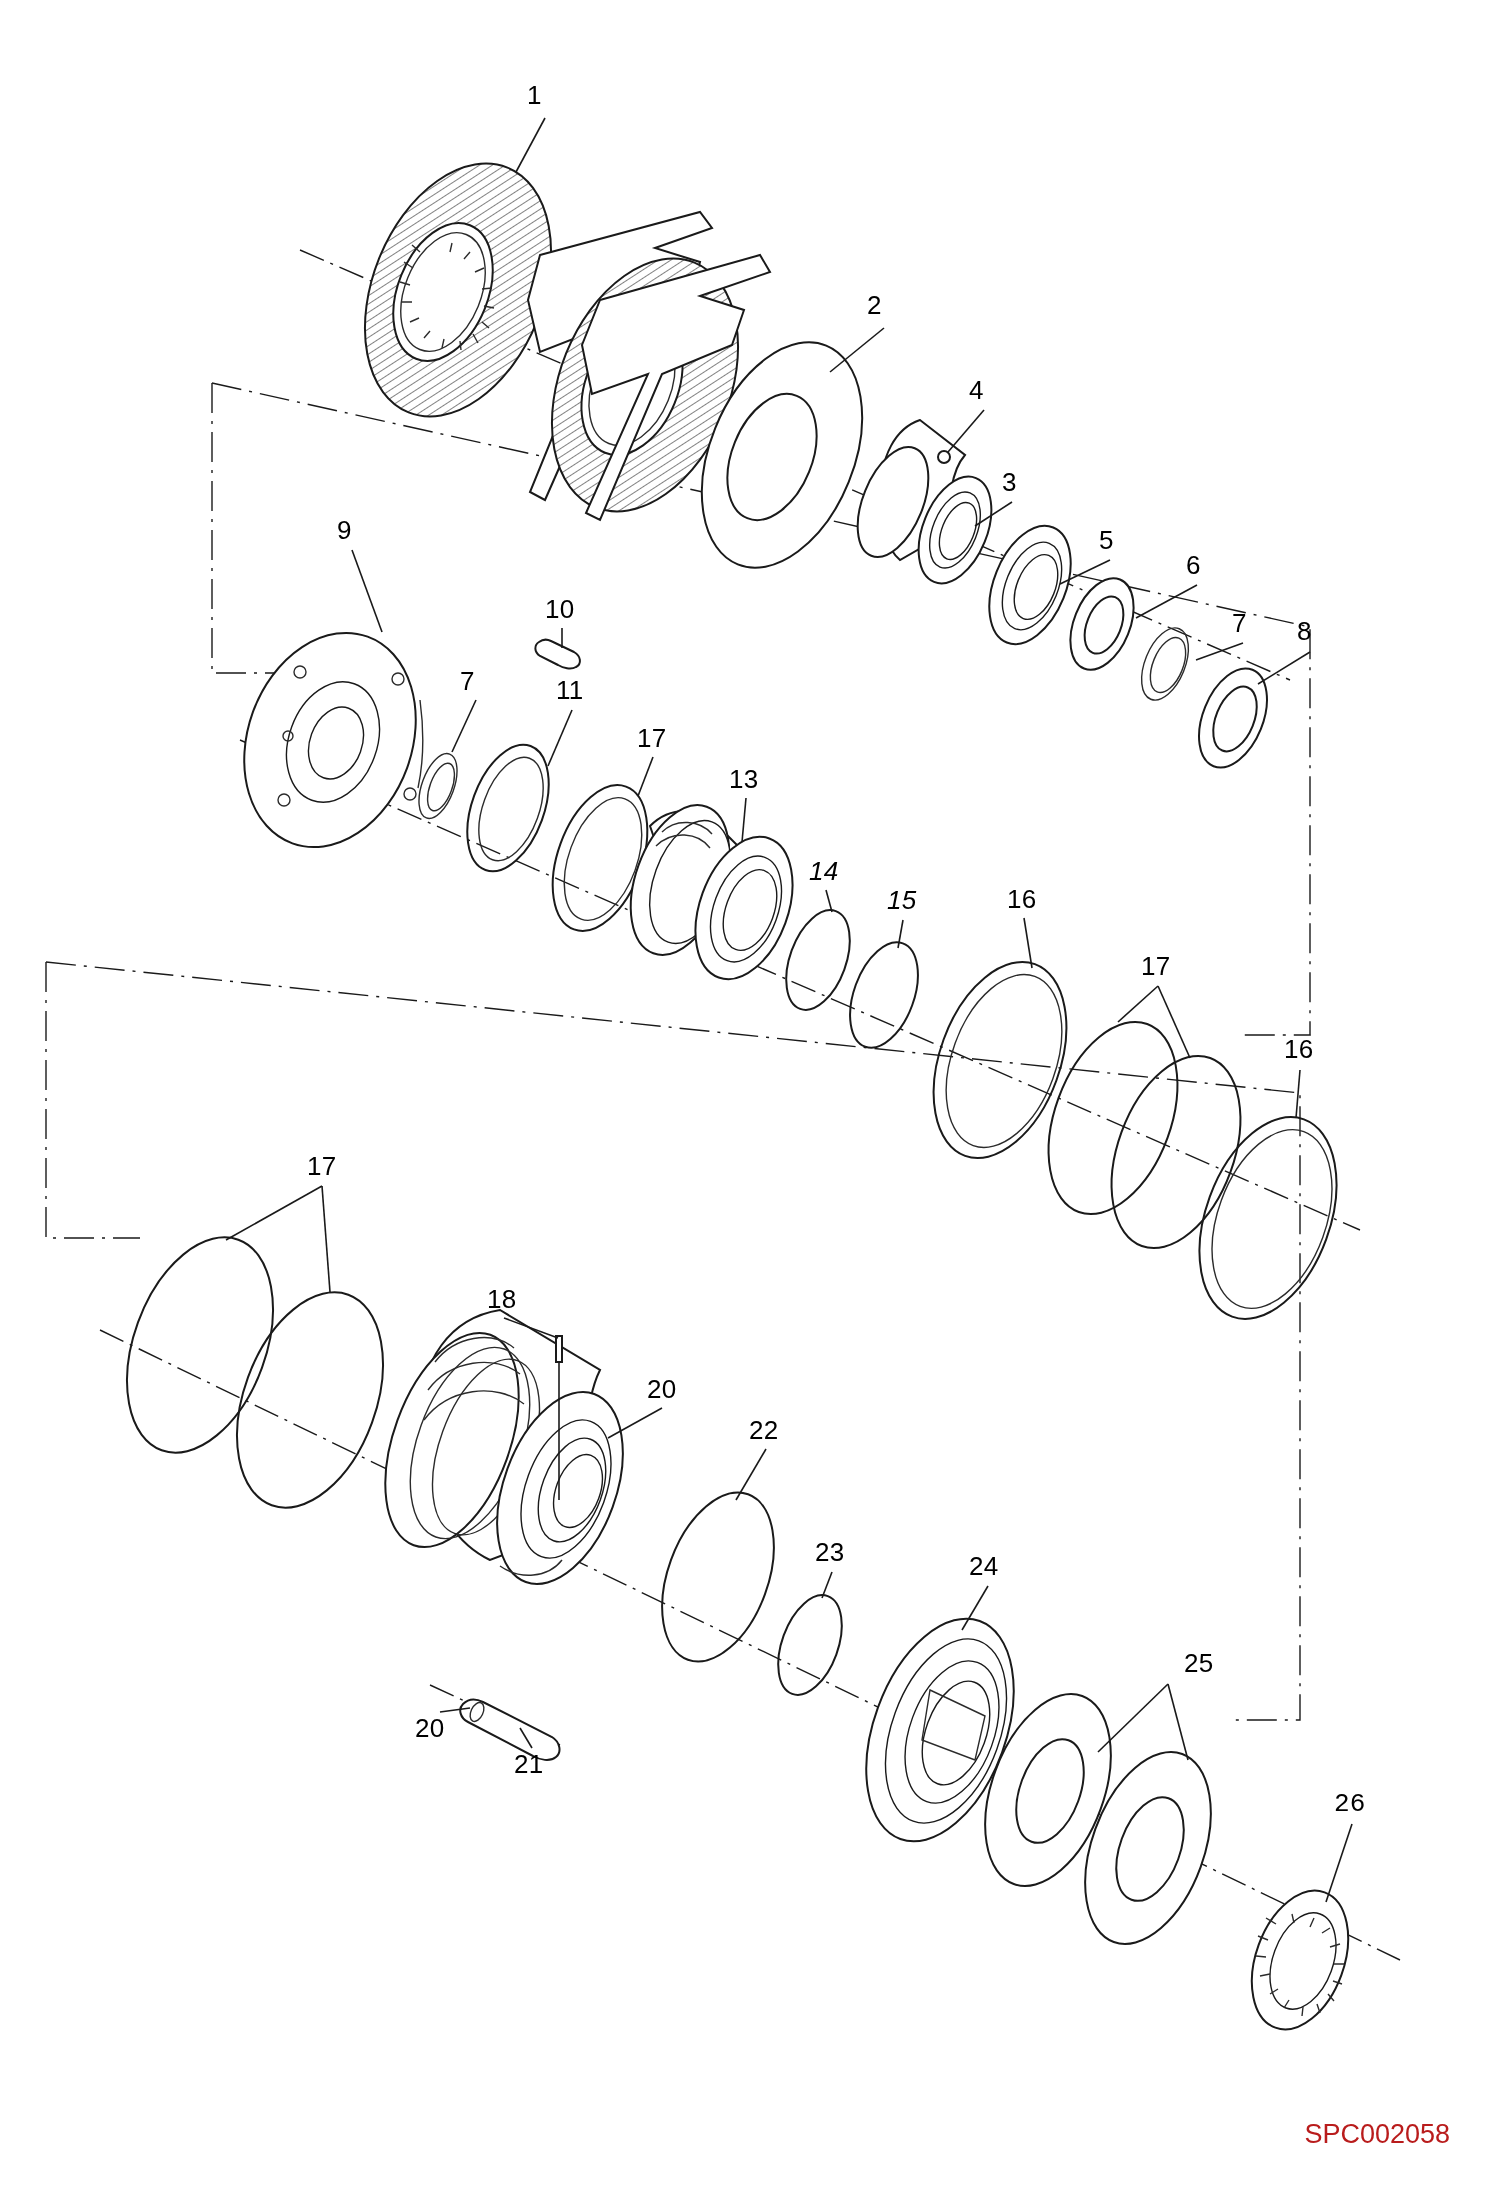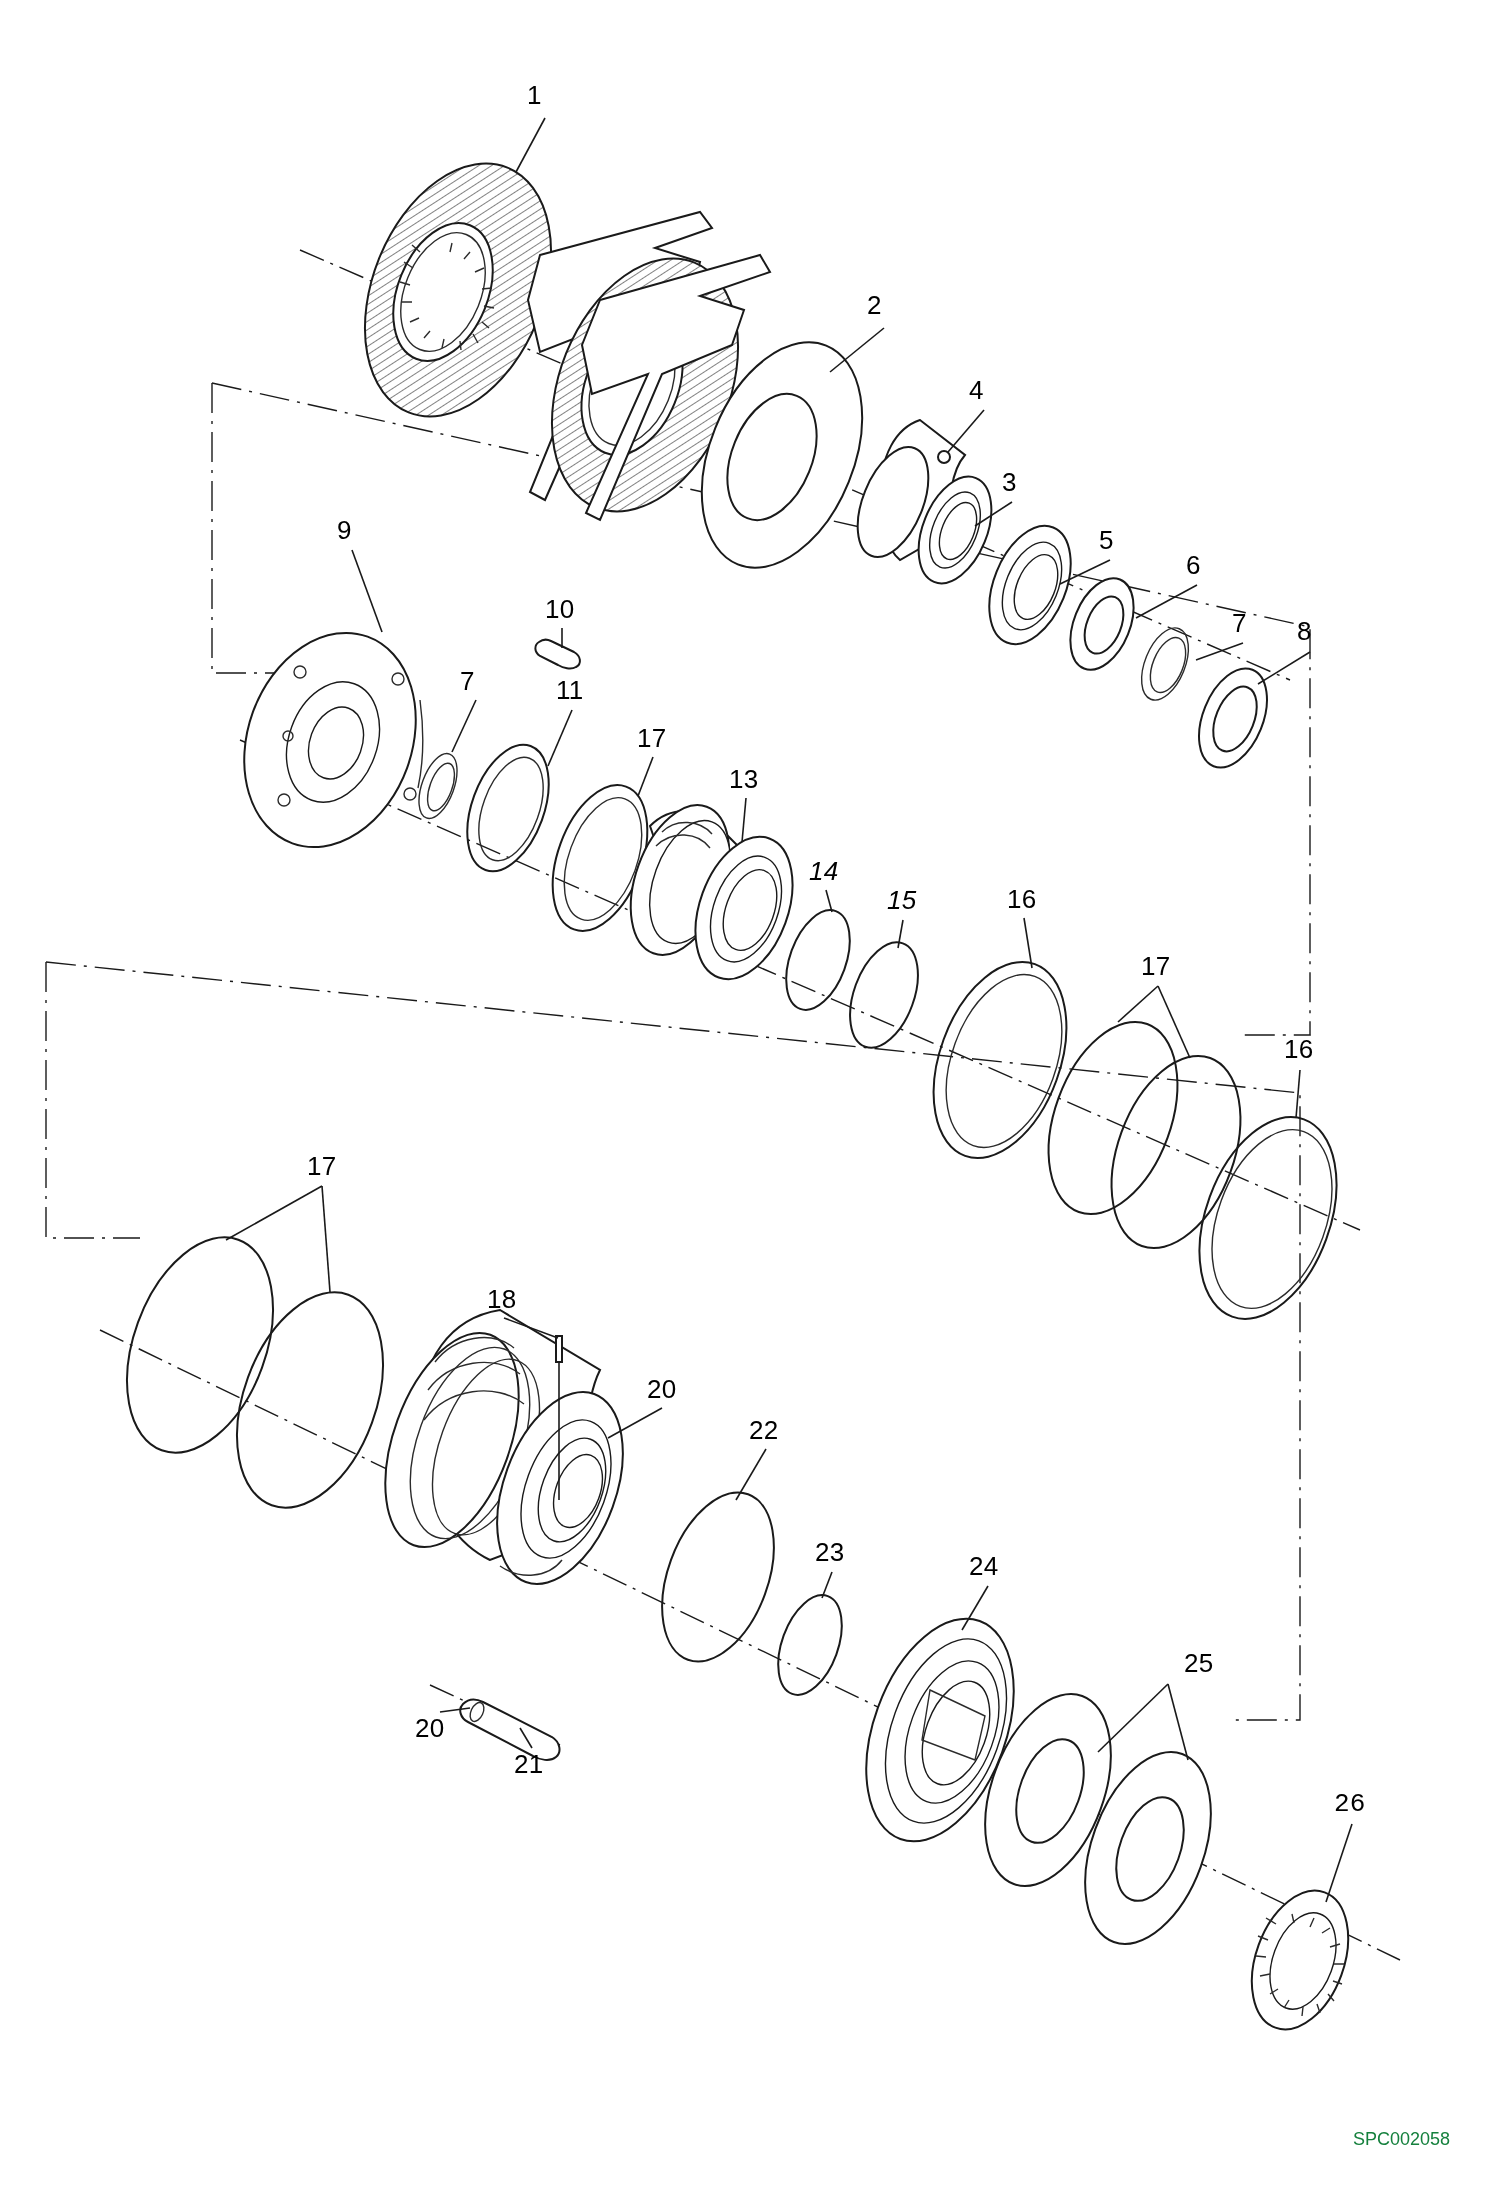--- a/index.html
+++ b/index.html
@@ -31,22 +31,22 @@
     color: #000000;
     font-weight: 400;
     white-space: nowrap;
     letter-spacing: 0.2px;
   }
   #doc-code {
     position: absolute;
     right: 48px;
     bottom: 44px;
     font-family: "Liberation Sans", sans-serif;
-    font-size: 18px;
-    color: #15803d;
+    font-size: 27px;
+    color: #b91c1c;
     white-space: nowrap;
   }
   .stroke {
     fill: none;
     stroke: #1a1a1a;
     stroke-width: 2;
   }
   .thin {
     fill: none;
     stroke: #2b2b2b;

